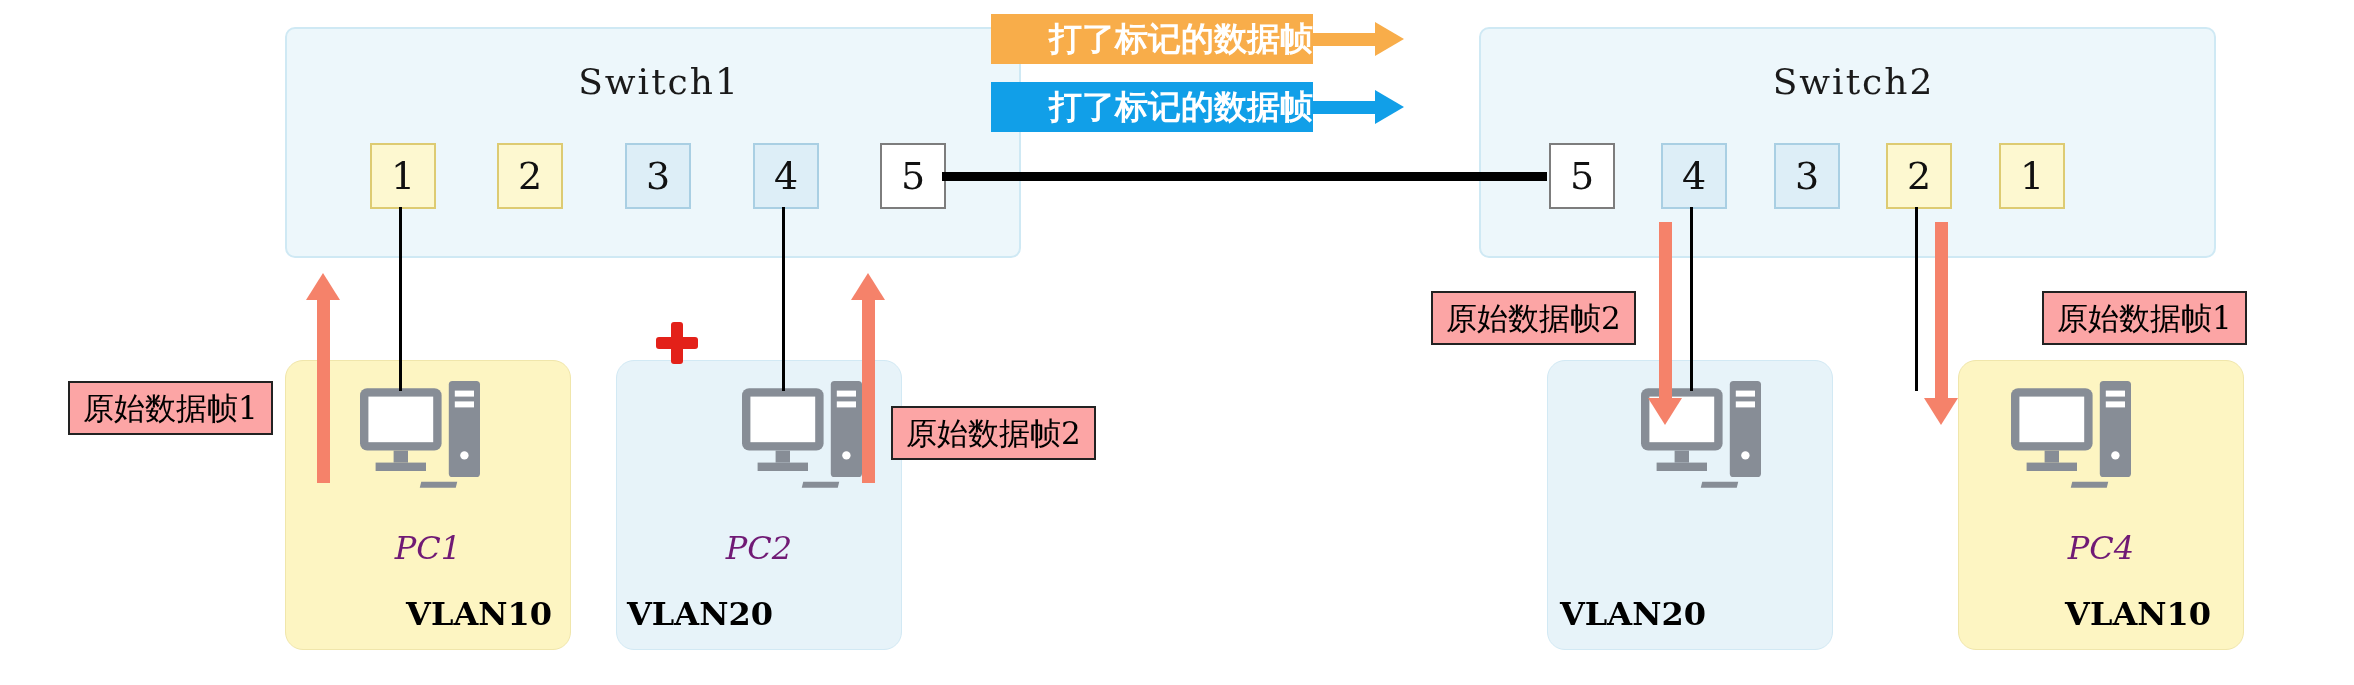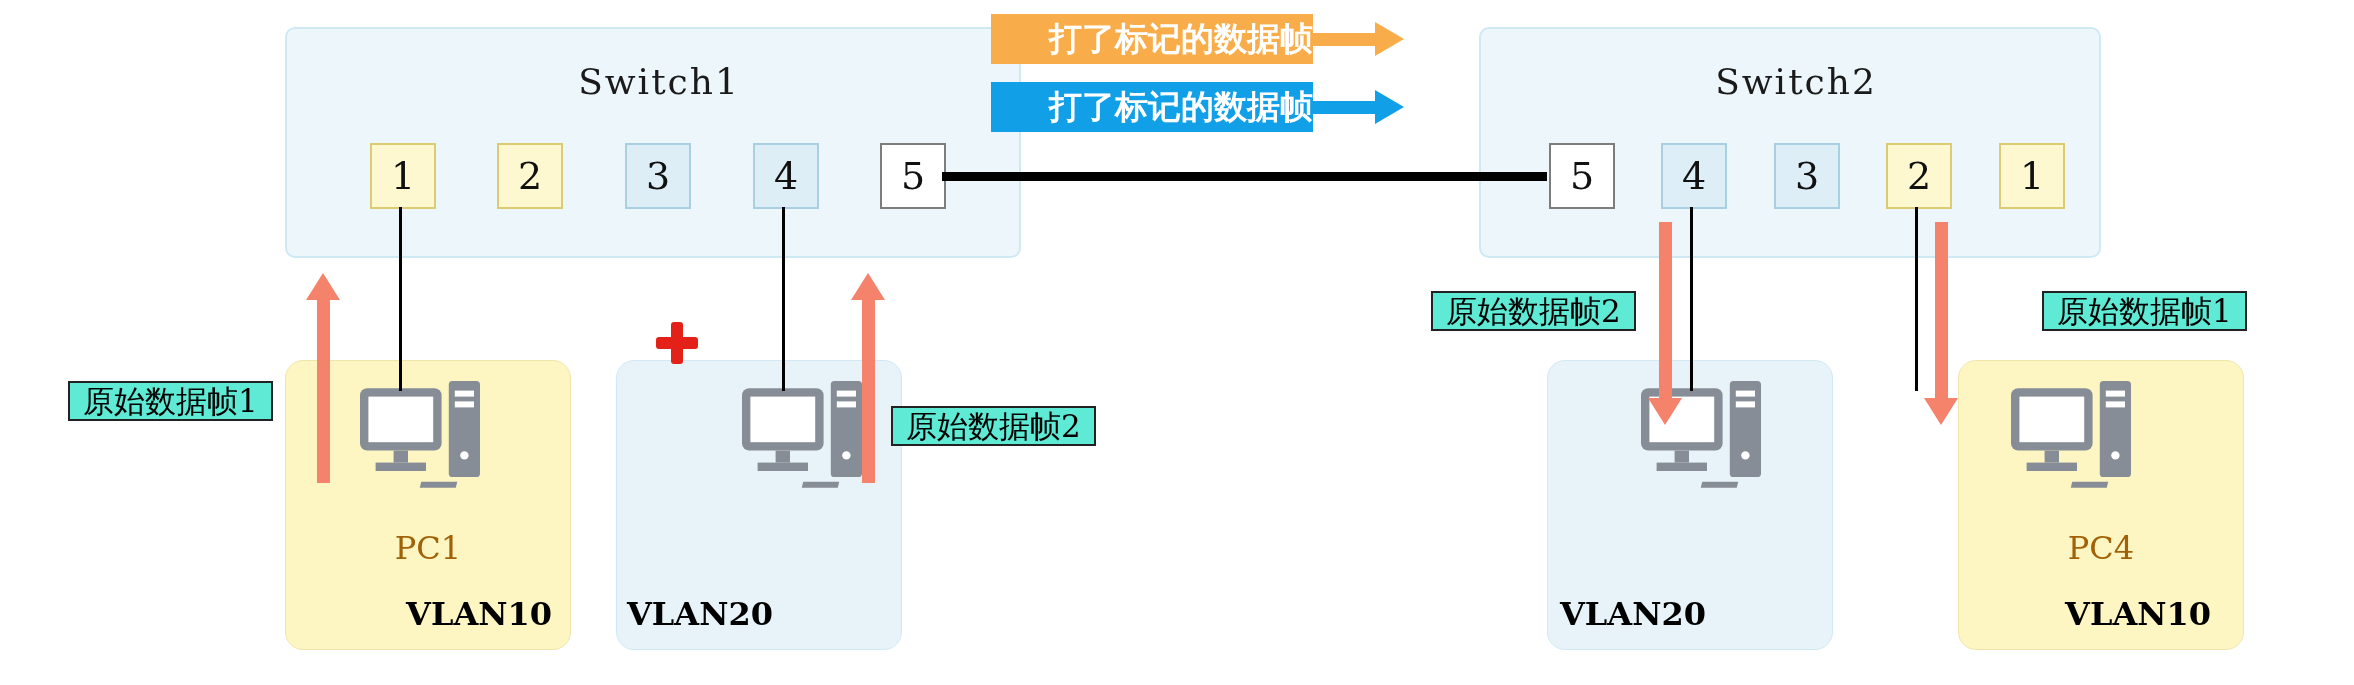--- a/index.html
+++ b/index.html
@@ -18,25 +18,25 @@
   .port.blue{background:#ddeef7;border:2px solid #a9cfe3;}
   .port.white{background:#ffffff;border:2px solid #7d7d7d;}
   
   .trunk{position:absolute;left:942px;top:172px;width:605px;height:9px;background:#000;}
   .vline{position:absolute;width:3px;background:#000;}
   
   .pcbox{position:absolute;top:360px;width:286px;height:290px;border-radius:18px;box-sizing:border-box;}
   .pcbox.yellow{background:#fdf5c2;border:1px solid #f0e6ab;}
   .pcbox.blue{background:#e7f3f9;border:1px solid #d2e9f4;}
   .pc-icon{position:absolute;top:20px;width:132px;height:auto;}
-  .pc-name{position:absolute;top:168px;left:0;width:100%;text-align:center;font-size:32px;color:#a16207;}
+  .pc-name{position:absolute;top:168px;left:0;width:100%;text-align:center;font-size:32px;color:#701a75;font-style:italic;}
   .pc-vlan{position:absolute;top:234px;font-size:32px;font-weight:bold;color:#000;}
   
-  .frame-label{position:absolute;background:#5eead4;border:2px solid #222;font-size:31px;color:#000;
-               padding:0 13px;white-space:nowrap;line-height:36px;}
+  .frame-label{position:absolute;background:#fca5a5;border:2px solid #222;font-size:31px;color:#000;
+               padding:7px 13px;white-space:nowrap;line-height:36px;}
   
   .varrow{position:absolute;width:34px;display:flex;flex-direction:column;align-items:center;}
   .varrow .stem{width:13px;flex:1;background:var(--salmon);}
   .varrow .head{width:0;height:0;border-left:17px solid transparent;border-right:17px solid transparent;}
   .varrow.up .head{border-bottom:27px solid var(--salmon);}
   .varrow.down .head{border-top:27px solid var(--salmon);}
   
   .plus{position:absolute;left:656px;top:322px;width:42px;height:42px;}
   .plus::before,.plus::after{content:"";position:absolute;background:var(--red);border-radius:3px;}
   .plus::before{left:15px;top:0;width:12px;height:42px;}
@@ -62,21 +62,21 @@
 
   <div class="switch" style="left:285px;top:27px;width:736px;height:231px;">
     <div class="switch-title">Switch1</div>
     <div class="port yellow" style="left:83px;">1</div>
     <div class="port yellow" style="left:210px;">2</div>
     <div class="port blue" style="left:338px;">3</div>
     <div class="port blue" style="left:466px;">4</div>
     <div class="port white" style="left:593px;">5</div>
   </div>
 
-  <div class="switch" style="left:1479px;top:27px;width:622px;height:231px;">
+  <div class="switch" style="left:1479px;top:27px;width:737px;height:231px;">
     <div class="switch-title">Switch2</div>
     <div class="port white" style="left:68px;">5</div>
     <div class="port blue" style="left:180px;">4</div>
     <div class="port blue" style="left:293px;">3</div>
     <div class="port yellow" style="left:405px;">2</div>
     <div class="port yellow" style="left:518px;">1</div>
   </div>
 
   <div class="pcbox yellow" style="left:285px;">
     <svg class="pc-icon" style="left:74px;" viewBox="0 0 110 96">
@@ -99,20 +99,21 @@
       <rect x="0" y="6" width="68" height="52" rx="6" fill="#878d96"></rect>
       <rect x="7" y="13" width="54" height="38" fill="#ffffff"></rect>
       <rect x="28" y="58" width="12" height="10" fill="#878d96"></rect>
       <rect x="13" y="68" width="42" height="7" fill="#878d96"></rect>
       <rect x="74" y="0" width="26" height="80" rx="3" fill="#878d96"></rect>
       <rect x="79" y="8" width="16" height="5" fill="#ffffff"></rect>
       <rect x="79" y="17" width="16" height="5" fill="#ffffff"></rect>
       <circle cx="87" cy="62" r="3.5" fill="#ffffff"></circle>
       <rect x="72" y="84" width="30" height="5" fill="#878d96" transform="skewX(-14)"></rect>
     </svg>
+    <div class="pc-name">PC2</div>
     <div class="pc-vlan" style="left:10px;">VLAN20</div>
   </div>
 
   <div class="pcbox blue" style="left:1547px;">
     <svg class="pc-icon" style="left:93px;" viewBox="0 0 110 96">
       <rect x="0" y="6" width="68" height="52" rx="6" fill="#878d96"></rect>
       <rect x="7" y="13" width="54" height="38" fill="#ffffff"></rect>
       <rect x="28" y="58" width="12" height="10" fill="#878d96"></rect>
       <rect x="13" y="68" width="42" height="7" fill="#878d96"></rect>
       <rect x="74" y="0" width="26" height="80" rx="3" fill="#878d96"></rect>

